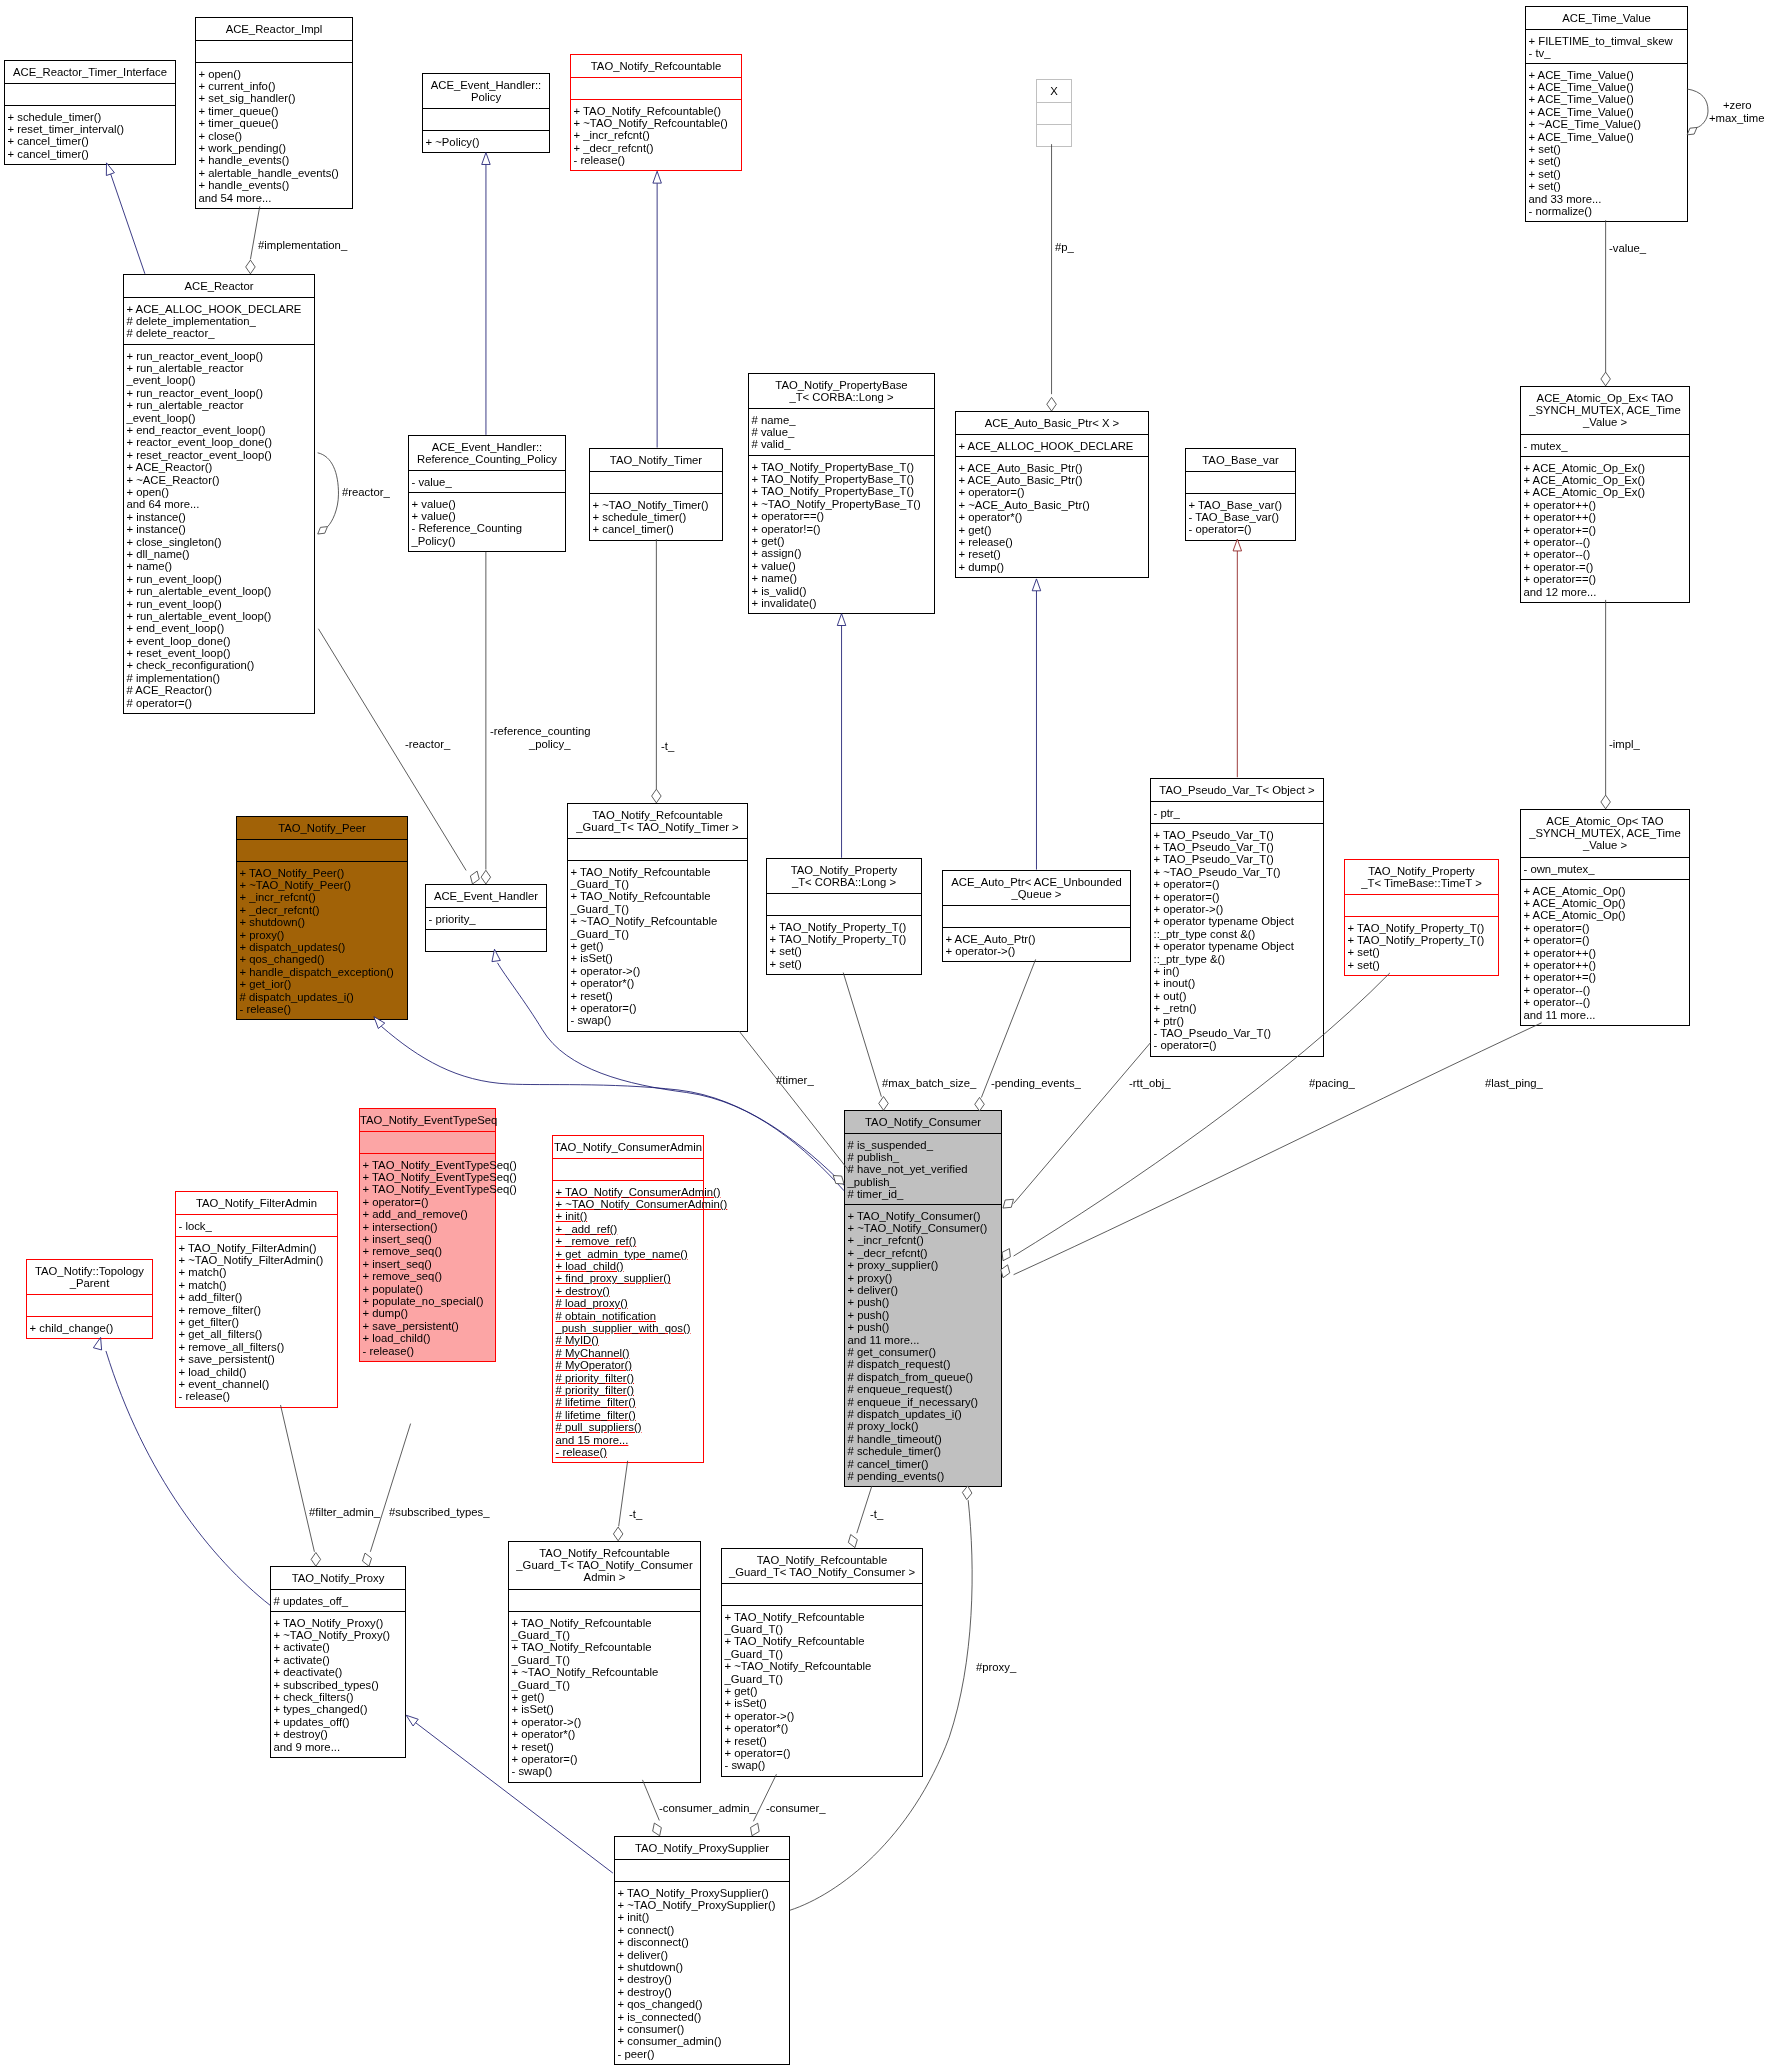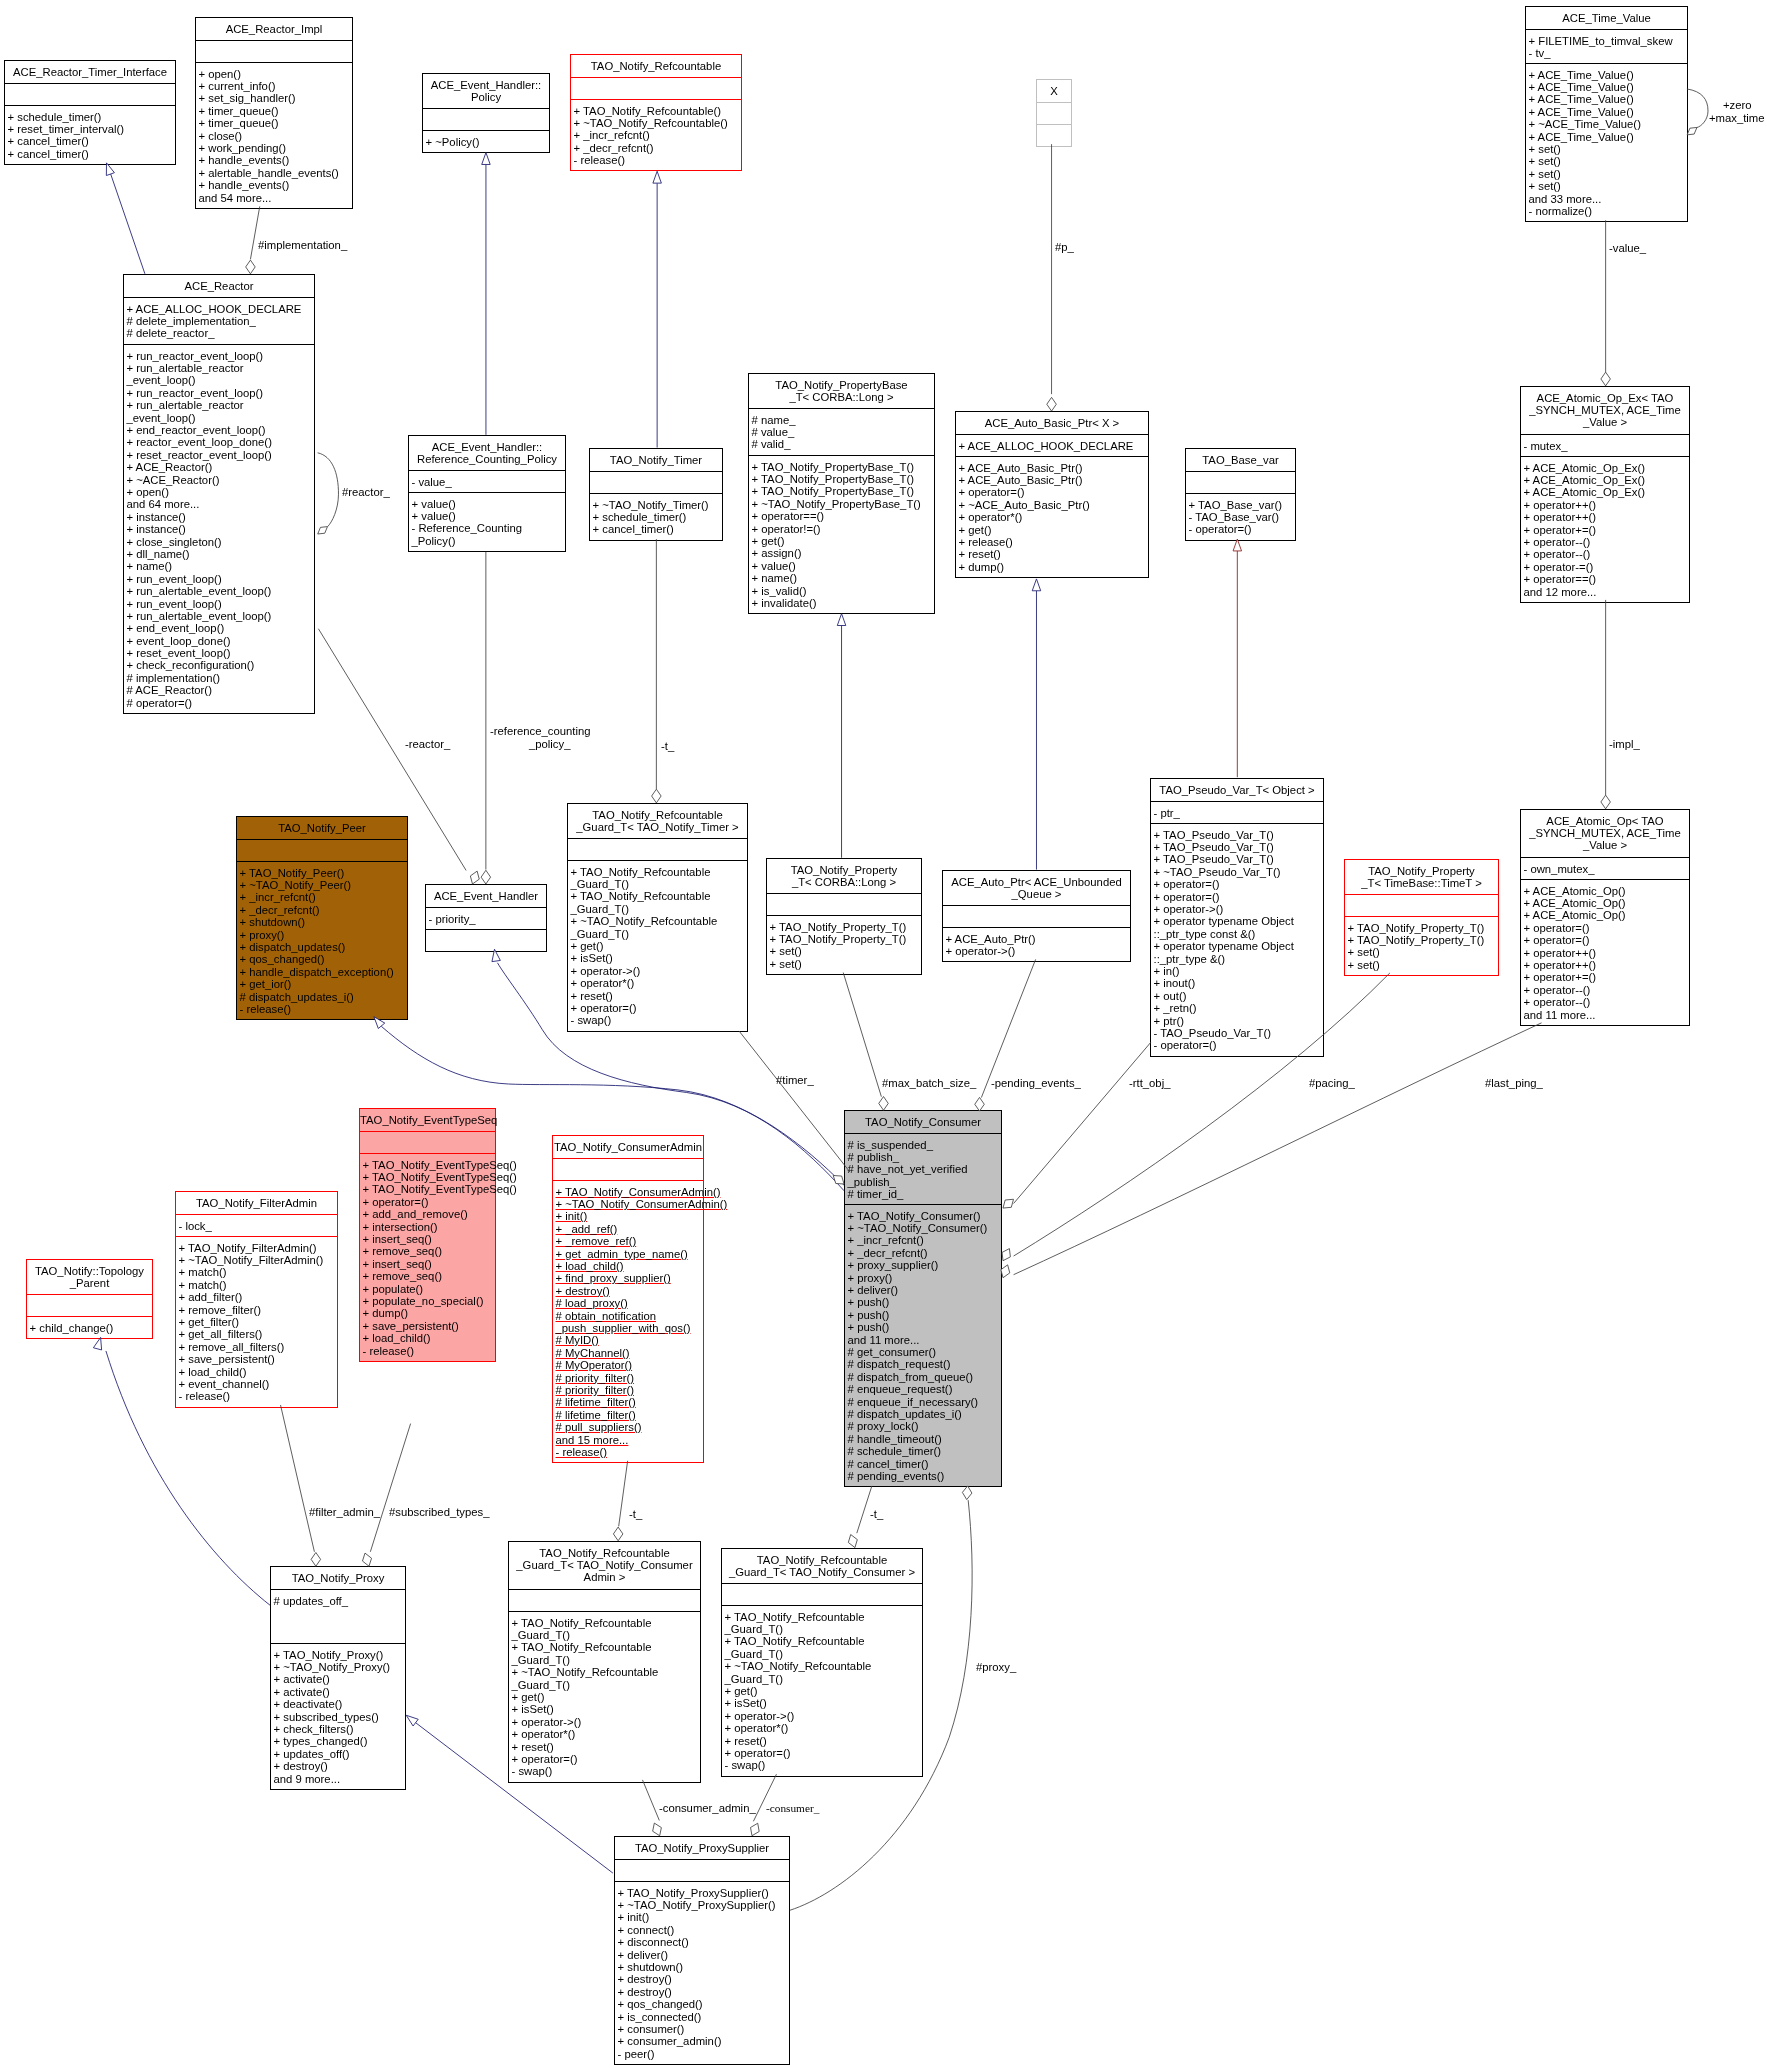--- a/index.html
+++ b/index.html
@@ -576,21 +576,21 @@
         <div class="row"># pending_events()</div>
       </div>
     </div>
     <div class="node" title="TAO_Notify_Proxy" style="left: 270px; top: 1566px; width: 136px; border-color: rgb(0, 0, 0); color: rgb(0, 0, 0); background: rgb(255, 255, 255);">
       <div class="sec title" style="height: 22px;">
         <div class="row">TAO_Notify_Proxy</div>
       </div>
       <div class="sec body" style="height: 22px;">
         <div class="row"># updates_off_</div>
       </div>
-      <div class="sec body" style="height: 146px; margin-top: 32px;">
+      <div class="sec body" style="height: 146px;">
         <div class="row">+ TAO_Notify_Proxy()</div>
         <div class="row">+ ~TAO_Notify_Proxy()</div>
         <div class="row">+ activate()</div>
         <div class="row">+ activate()</div>
         <div class="row">+ deactivate()</div>
         <div class="row">+ subscribed_types()</div>
         <div class="row">+ check_filters()</div>
         <div class="row">+ types_changed()</div>
         <div class="row">+ updates_off()</div>
         <div class="row">+ destroy()</div>
@@ -680,15 +680,15 @@
     <div class="edgelabel" style="left: 1129px; top: 1077px;">-rtt_obj_</div>
     <div class="edgelabel" style="left: 1309px; top: 1077px;">#pacing_</div>
     <div class="edgelabel" style="left: 1485px; top: 1077px;">#last_ping_</div>
     <div class="edgelabel" style="left: 776px; top: 1074px;">#timer_</div>
     <div class="edgelabel" style="left: 309px; top: 1506px;">#filter_admin_</div>
     <div class="edgelabel" style="left: 389px; top: 1506px;">#subscribed_types_</div>
     <div class="edgelabel" style="left: 629px; top: 1508px;">-t_</div>
     <div class="edgelabel" style="left: 870px; top: 1508px;">-t_</div>
     <div class="edgelabel" style="left: 976px; top: 1661px;">#proxy_</div>
     <div class="edgelabel" style="left: 659px; top: 1802px;">-consumer_admin_</div>
-    <div class="edgelabel" style="left: 766px; top: 1802px; font-family: Liberation Serif, serif;">-consumer_</div>
+    <div class="edgelabel" style="left: 766px; top: 1802px;">-consumer_</div>
   </div>
 
 
 </body></html>

